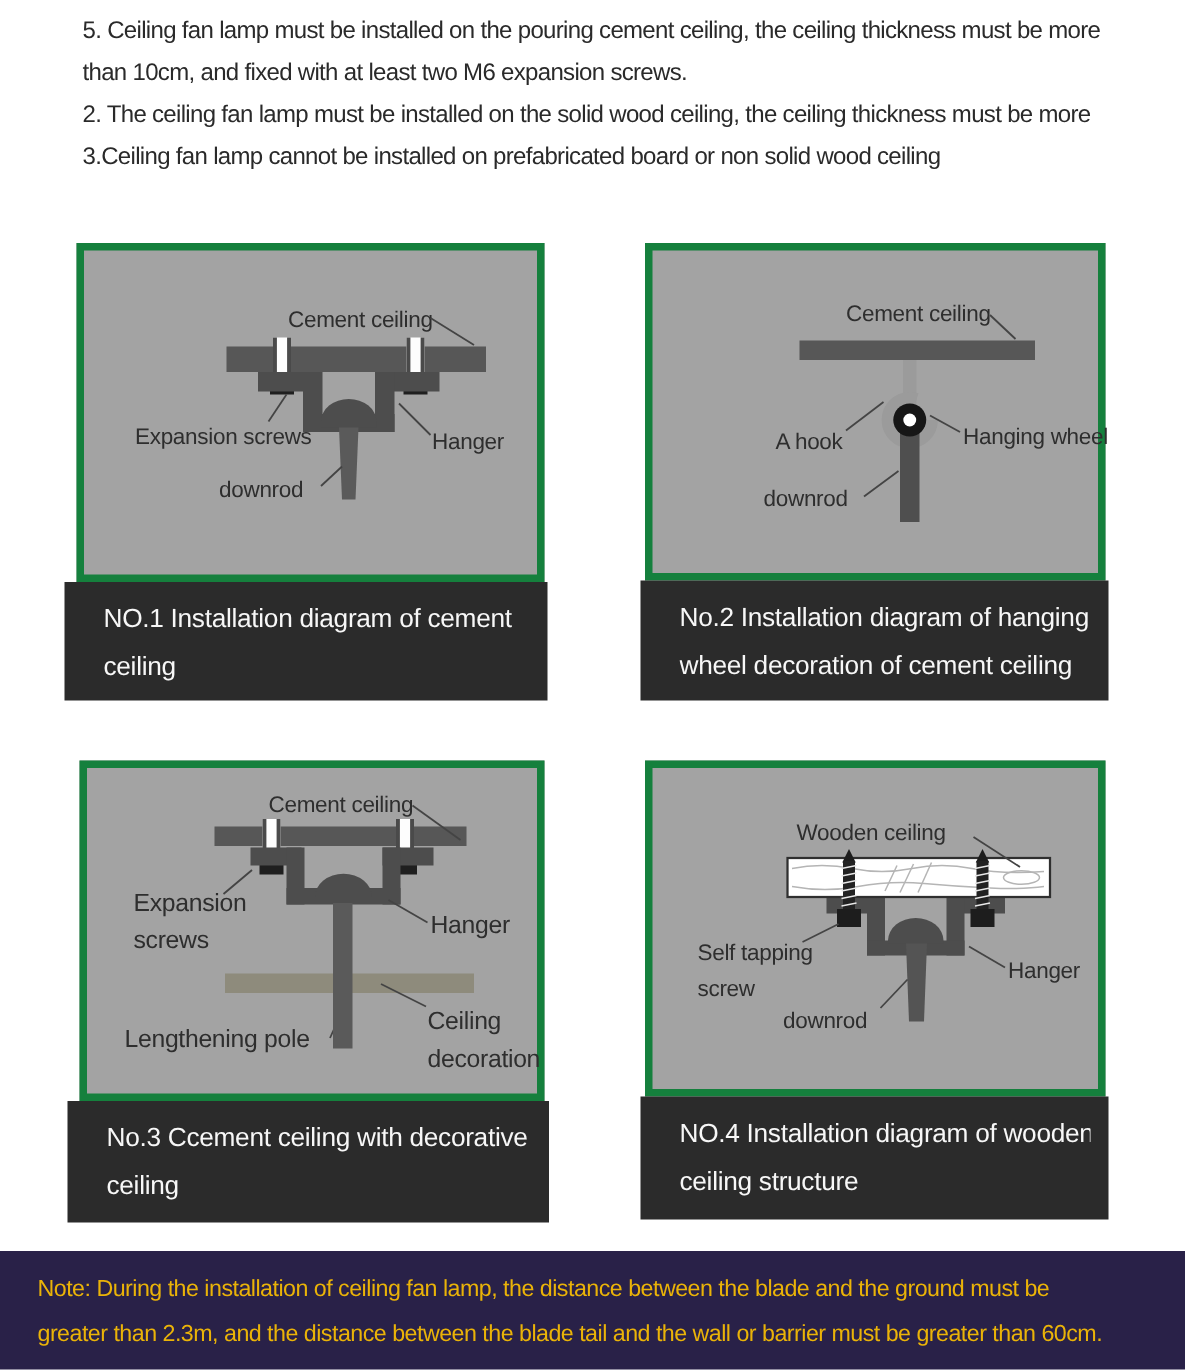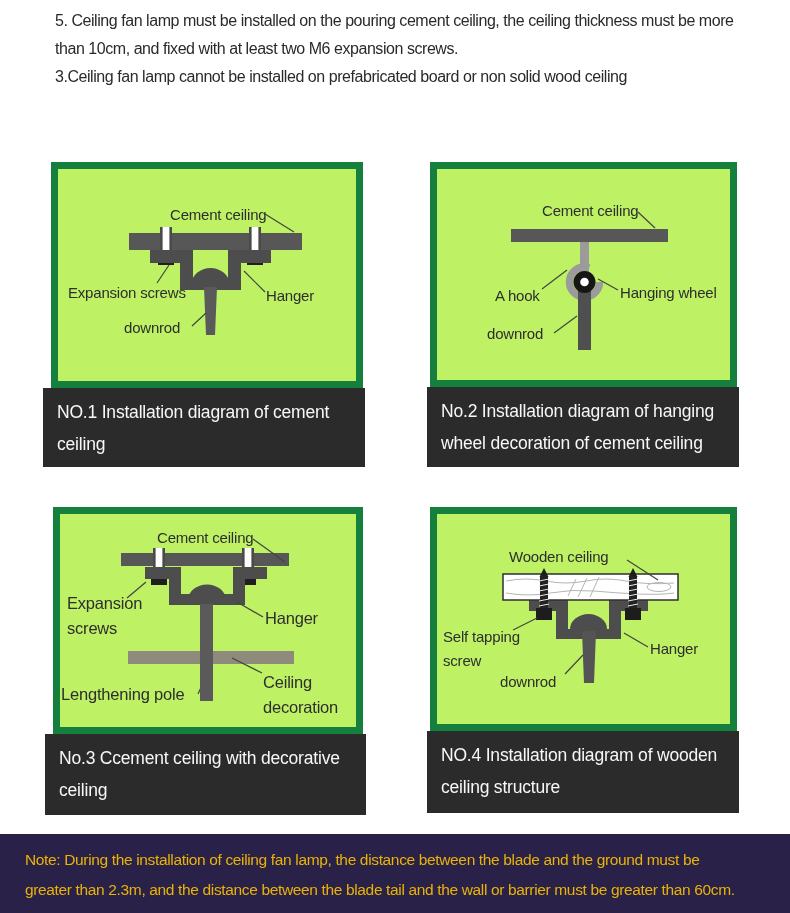--- a/index.html
+++ b/index.html
@@ -9,44 +9,45 @@
   }
   
   .instructions{
     position:absolute;left:55px;top:7px;width:735px;
     font-size:16px;letter-spacing:-0.45px;color:#2a2a2a;
   }
   .instructions .line{line-height:28px;white-space:nowrap;overflow:hidden;}
   
   .panel{position:absolute;}
   .box{
-    position:absolute;background:#bef264;border:7px solid #15803d;box-sizing:border-box;
+    position:absolute;background:#a3a3a3;border:5px solid #15803d;box-sizing:border-box;padding-left:24px;
   }
   .cap{
     position:absolute;background:#2b2b2b;color:#f7f7f7;box-sizing:border-box;
-    font-size:17.5px;letter-spacing:-0.2px;padding:9px 12px 0 14px;
+    font-size:17.5px;letter-spacing:-0.2px;padding:9px 12px 0 26px;
   }
   .cap span{display:block;line-height:31.5px;white-space:nowrap;overflow:hidden;}
   svg{display:block;}
   .lbl{font-size:15px;fill:#2e2e2e;letter-spacing:-0.2px;}
   .lbl-lg{font-size:16.5px;fill:#2e2e2e;letter-spacing:-0.2px;}
   .ptr{stroke:#444;stroke-width:1.2;fill:none;}
   
   .note{
     position:absolute;left:0;top:834px;width:790px;height:79px;background:#292148;
     color:#eab308;font-size:15.5px;letter-spacing:-0.35px;padding:11px 0 0 25px;box-sizing:border-box;
   }
   .note .line{line-height:30px;white-space:nowrap;overflow:hidden;}
 </style>
 </head>
 <body>
 
 <div class="instructions">
   <div class="line">5. Ceiling fan lamp must be installed on the pouring cement ceiling, the ceiling thickness must be more</div>
   <div class="line">than 10cm, and fixed with at least two M6 expansion screws.</div>
+  <div class="line">2. The ceiling fan lamp must be installed on the solid wood ceiling, the ceiling thickness must be more</div>
   <div class="line">3.Ceiling fan lamp cannot be installed on prefabricated board or non solid wood ceiling</div>
 </div>
 
 <div class="panel" style="left:51px;top:162px;width:314px;height:305px;">
   <div class="box" style="left:0;top:0;width:312px;height:226px;">
     <svg width="310" height="224" viewBox="0 0 310 224">
 
       <rect x="71" y="64" width="173" height="17" fill="#575757"></rect>
 
       <g>

